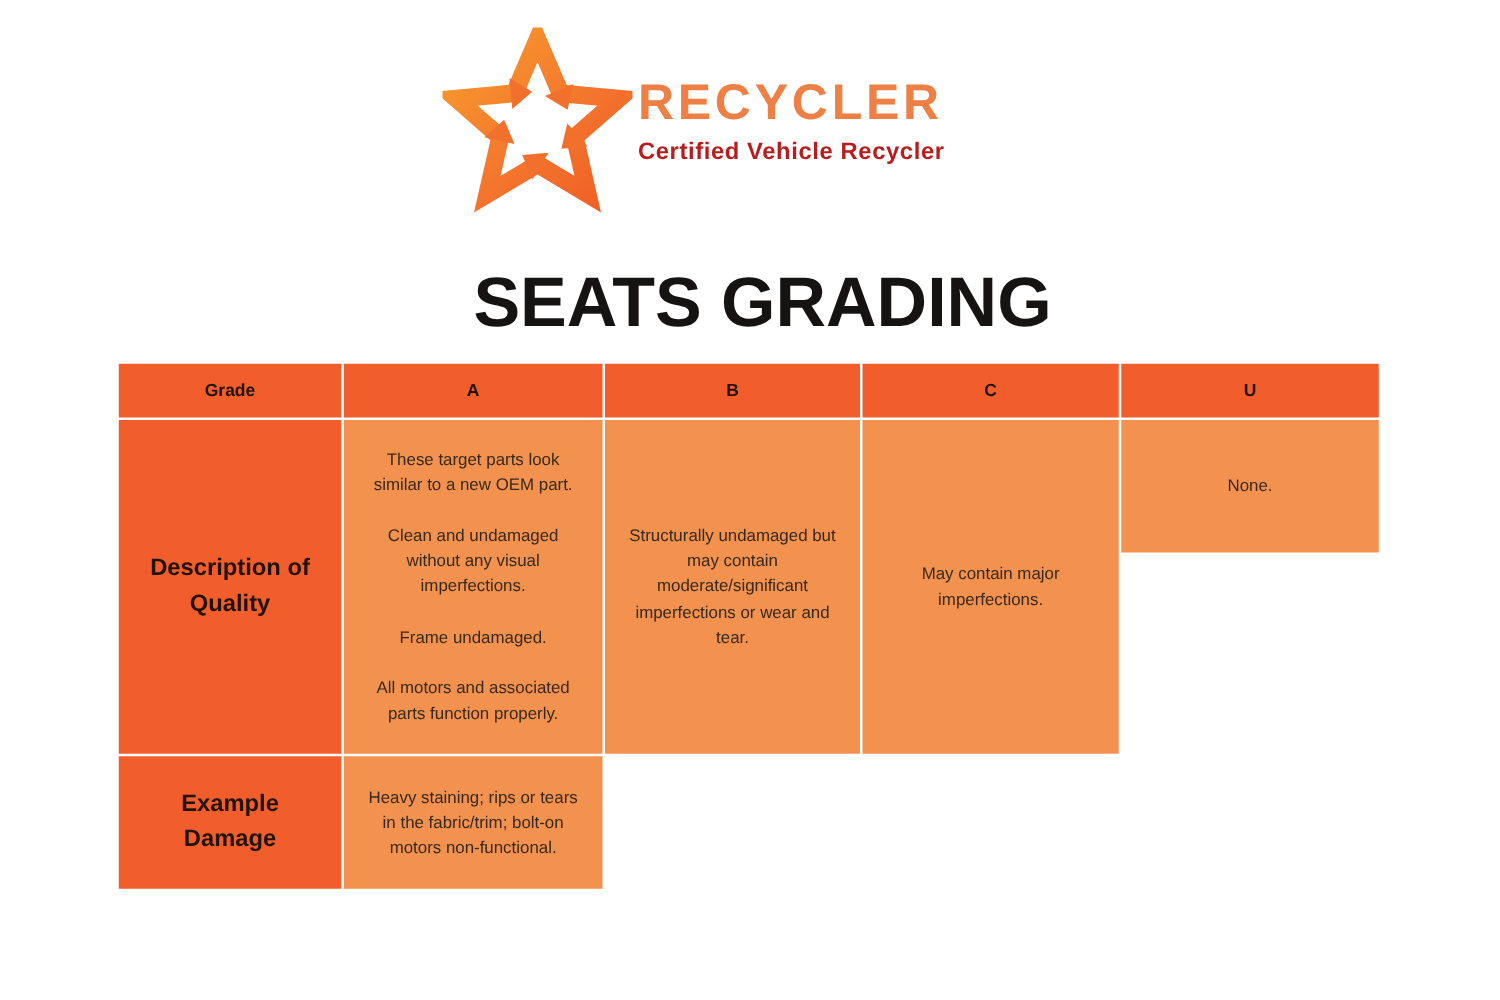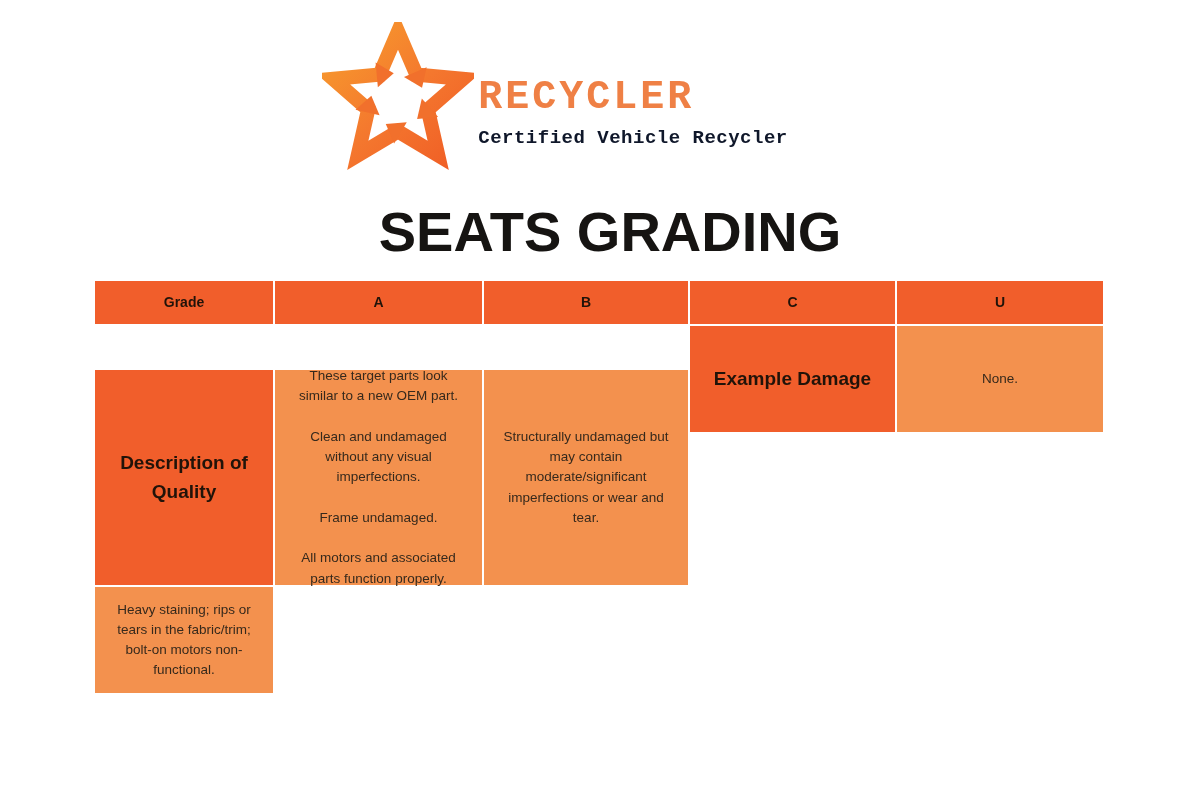--- a/index.html
+++ b/index.html
@@ -8,39 +8,39 @@
 
   
   .logo-row {
     display: flex;
     justify-content: center;
     align-items: flex-start;
     padding-top: 22px;
     transform: translateX(-45px);
   }
   .star-wrap { width: 152px; height: 156px; flex: 0 0 auto; }
-  .logo-text { margin-top: 56px; margin-left: 4px; font-family: Liberation Mono, monospace; }
+  .logo-text { margin-top: 40px; margin-left: 4px; }
   .brand {
     font-size: 40px;
     font-weight: bold;
     letter-spacing: 3px;
     color: #EF8045;
     line-height: 1;
   }
   .tagline {
     margin-top: 9px;
     font-size: 19px;
     font-weight: bold;
     letter-spacing: 0.5px;
-    color: #0f172a;
+    color: #b91c1c;
   }
 
   
   .page-title {
-    margin-top: 26px;
+    margin-top: 36px;
     text-align: center;
     font-size: 56px;
     font-weight: 800;
     letter-spacing: 0px;
     color: #161412;
     line-height: 1;
     padding-left: 20px;
   }
 
   
@@ -67,21 +67,21 @@
     height: 43px;
     font-weight: bold;
     font-size: 14px;
     color: #211309;
   }
   .cell.rowlabel {
     font-weight: bold;
     font-size: 19px;
     color: #211309;
   }
-  .row-desc    { height: 215px; margin-top: 44px; }
+  .row-desc    { height: 267px; }
   .row-example { height: 106px; }
   .pre { white-space: pre-line; }
 </style>
 </head>
 <body>
 
 <div class="logo-row">
   <div class="star-wrap">
     <svg viewBox="0 0 160 160" width="152" height="156" aria-hidden="true">
       <defs>
@@ -118,18 +118,19 @@
 
   <div class="cell dark rowlabel row-desc">Description of Quality</div>
   <div class="cell light pre row-desc">These target parts look similar to a new OEM part.
 
 Clean and undamaged without any visual imperfections.
 
 Frame undamaged.
 
 All motors and associated parts function properly.</div>
   <div class="cell light pre row-desc">Structurally undamaged but may contain moderate/significant imperfections or wear and tear.</div>
+  <div class="cell light pre row-desc">May contain major imperfections.</div>
 
+  <div class="cell light row-example">None.</div>
   <div class="cell dark rowlabel row-example">Example Damage</div>
-  <div class="cell light row-example">None.</div>
   <div class="cell light row-example">Heavy staining; rips or tears in the fabric/trim; bolt-on motors non-functional.</div>
 
 </div>
 
 </body></html>

